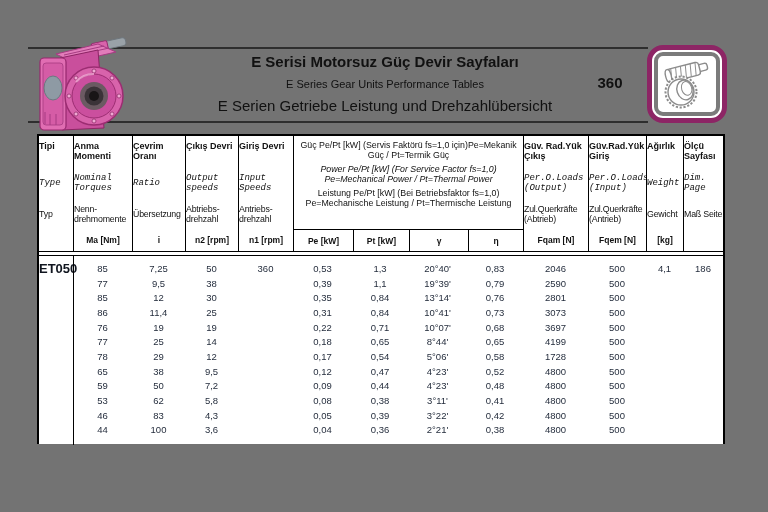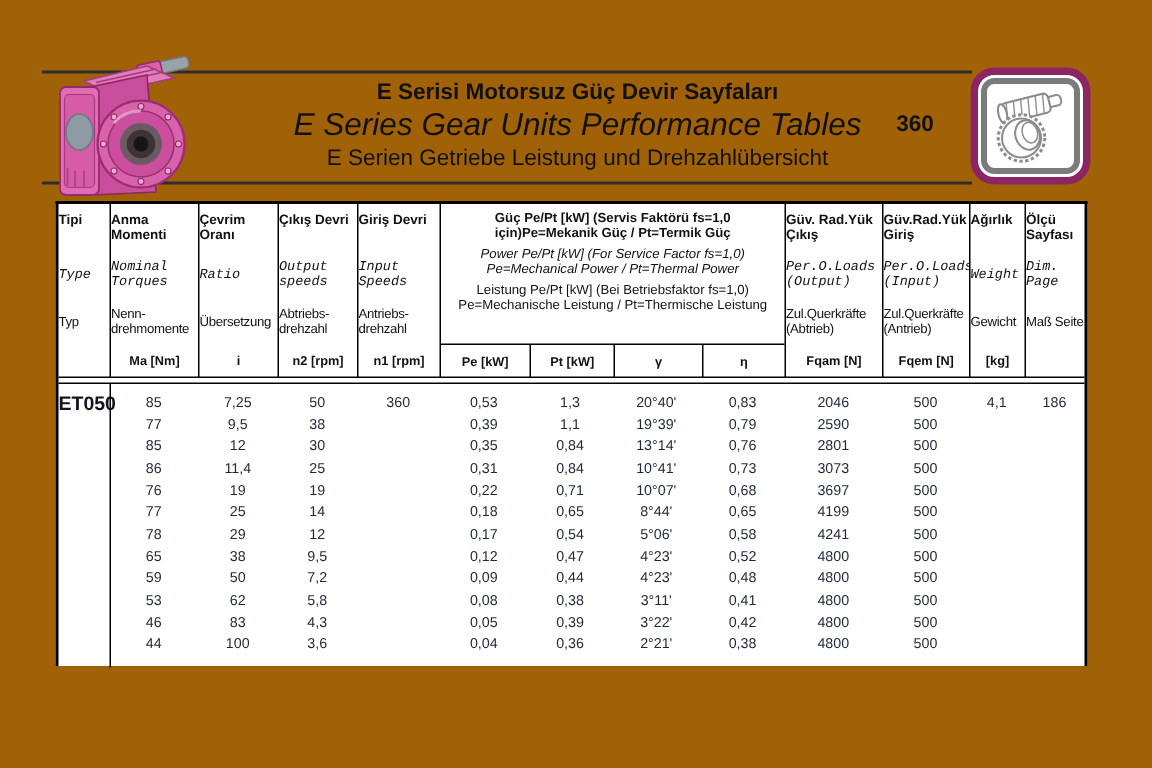--- a/index.html
+++ b/index.html
@@ -1,25 +1,25 @@
 <!DOCTYPE html>
 <html><head>
 <meta charset="utf-8">
 <style>
   html,body{margin:0;padding:0;background:#fff;}
-  #screen{position:relative;width:768px;height:512px;background:#a16207;overflow:hidden;
+  #screen{position:relative;width:768px;height:512px;background:#737373;overflow:hidden;
           font-family:"Liberation Sans",sans-serif;color:#111;}
 
   
   .band-line{position:absolute;height:2px;background:#2e2e2e;}
   #band-line-top{left:28px;top:47px;width:620px;}
   #band-line-bottom{left:28px;top:121px;width:620px;}
   .title-block{position:absolute;left:150px;top:51px;width:470px;text-align:center;z-index:2;}
   .title-tr{font-size:15px;font-weight:bold;line-height:22px;}
-  .title-en{font-size:21px;font-style:italic;line-height:22px;}
+  .title-en{font-size:11px;line-height:22px;}
   .title-de{font-size:15px;line-height:22px;}
   .page-number{position:absolute;left:582px;top:74px;width:56px;text-align:center;
                font-size:15px;font-weight:bold;z-index:2;}
 
   .gearbox-wrap{position:absolute;left:36px;top:8px;width:94px;height:128px;z-index:3;}
 
   .corner-box{position:absolute;left:647px;top:45px;width:80px;height:78px;box-sizing:border-box;
               border:5px solid #8d2565;border-radius:16px;background:#fff;z-index:3;}
   .corner-box-inner{box-sizing:border-box;margin:2px;width:66px;height:64px;
               border:4px solid #7b7b7b;border-radius:9px;background:#fff;overflow:hidden;}
@@ -31,21 +31,21 @@
          height:115px;border-bottom:1px solid #000;}
   .hcol{box-sizing:border-box;border-left:1px solid #000;display:flex;flex-direction:column;
         text-align:left;overflow:hidden;}
   .hcol:first-child{border-left:none;}
   .h-tr{height:32px;padding-top:5px;font-weight:bold;font-size:9px;line-height:10px;box-sizing:border-box;}
   .h-en{height:30px;font-style:italic;font-size:9px;line-height:10px;display:flex;flex-direction:column;justify-content:center;font-family:Liberation Mono, monospace;}
   .h-de{height:31px;font-size:8.8px;line-height:10px;display:flex;flex-direction:column;justify-content:center;letter-spacing:-0.2px;}
   .h-unit{height:22px;font-weight:bold;font-size:8.5px;display:flex;align-items:center;justify-content:center;}
   .pgroup{grid-column:6 / span 4;box-sizing:border-box;border-left:1px solid #000;display:flex;flex-direction:column;text-align:center;}
   .pg-desc{height:93px;box-sizing:border-box;padding:4px 3px 0 3px;}
-  .pg-tr{font-weight:bold;font-size:8.8px;line-height:10px;margin-bottom:4px;}
+  .pg-tr{font-weight:normal;font-size:8.8px;line-height:10px;margin-bottom:4px;}
   .pg-en{font-style:italic;font-size:8.8px;line-height:10px;margin-bottom:4px;}
   .pg-de{font-size:8.8px;line-height:10px;}
   .pg-units{height:22px;display:grid;grid-template-columns:59px 56px 59px 55px;border-top:1px solid #000;}
   .pg-unit{box-sizing:border-box;border-left:1px solid #000;font-weight:bold;font-size:8.5px;
            display:flex;align-items:center;justify-content:center;}
   .pg-unit:first-child{border-left:none;}
 
   .hsep{height:3px;border-bottom:1px solid #000;}
 
   .tbody{position:relative;height:189px;box-sizing:border-box;padding-top:5px;}
@@ -316,21 +316,21 @@
         <div class="drow">
     <div class="c type"></div>
     <div class="c">78</div>
     <div class="c">29</div>
     <div class="c">12</div>
     <div class="c"></div>
     <div class="c">0,17</div>
     <div class="c">0,54</div>
     <div class="c">5°06'</div>
     <div class="c">0,58</div>
-    <div class="c">4241</div>
+    <div class="c">1728</div>
     <div class="c">500</div>
     <div class="c"></div>
     <div class="c"></div>
   </div>
         <div class="drow">
     <div class="c type"></div>
     <div class="c">65</div>
     <div class="c">38</div>
     <div class="c">9,5</div>
     <div class="c"></div>

